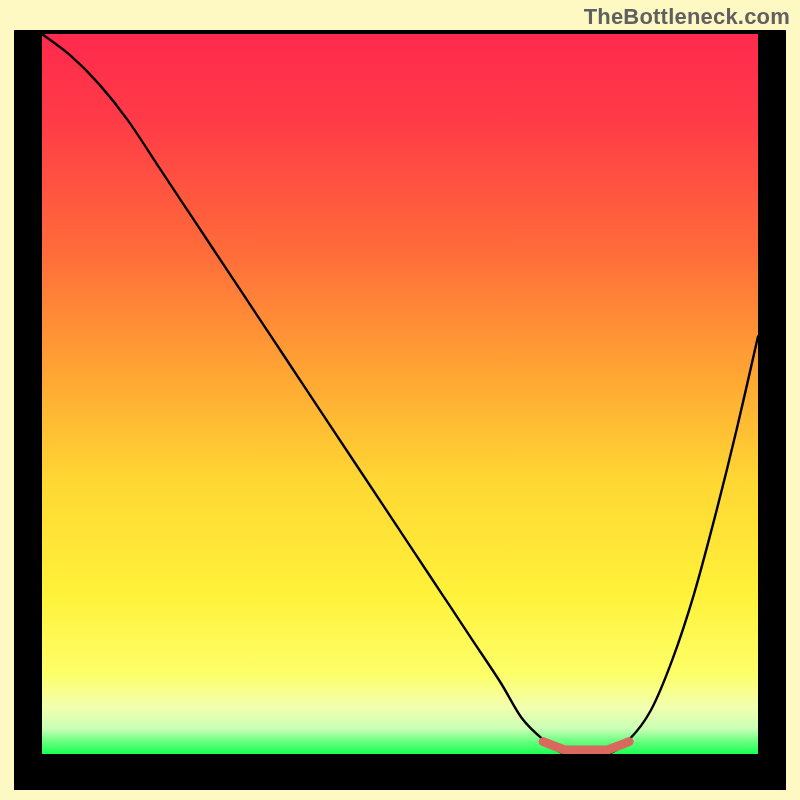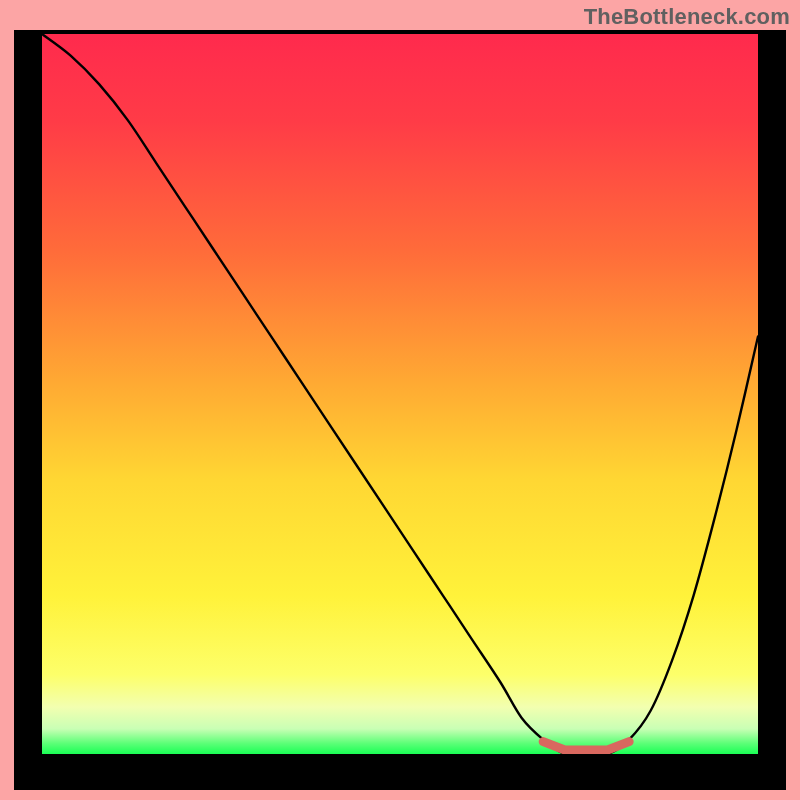--- a/index.html
+++ b/index.html
@@ -5,21 +5,21 @@
   body {
     margin: 0;
     padding: 0;
     background: #fff;
     font-family: Arial, Helvetica, sans-serif;
   }
   .stage {
     position: relative;
     width: 800px;
     height: 800px;
-    background: #fca5a5;
+    background: #fef9c3;
   }
   .watermark {
     position: absolute;
     top: 4px;
     right: 10px;
     color: #606060;
     font-size: 22px;
     font-weight: 600;
     letter-spacing: 0.2px;
   }

